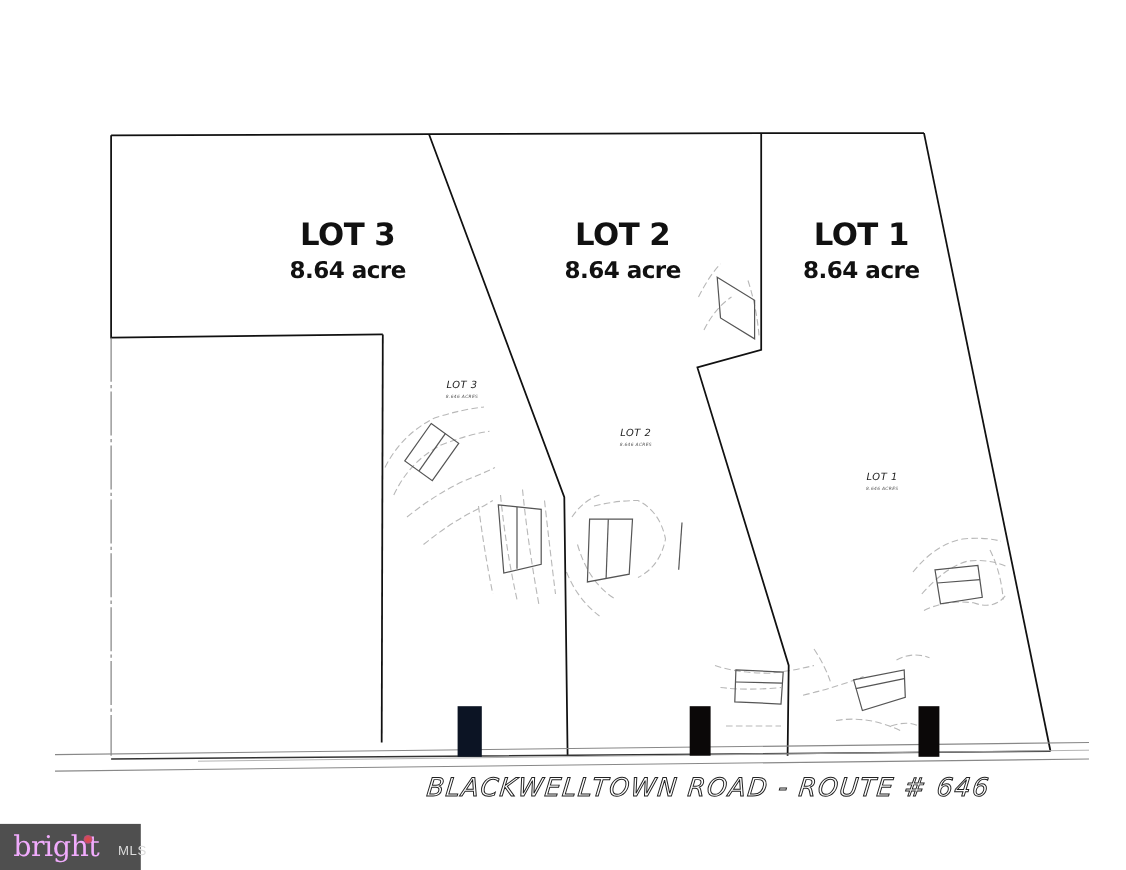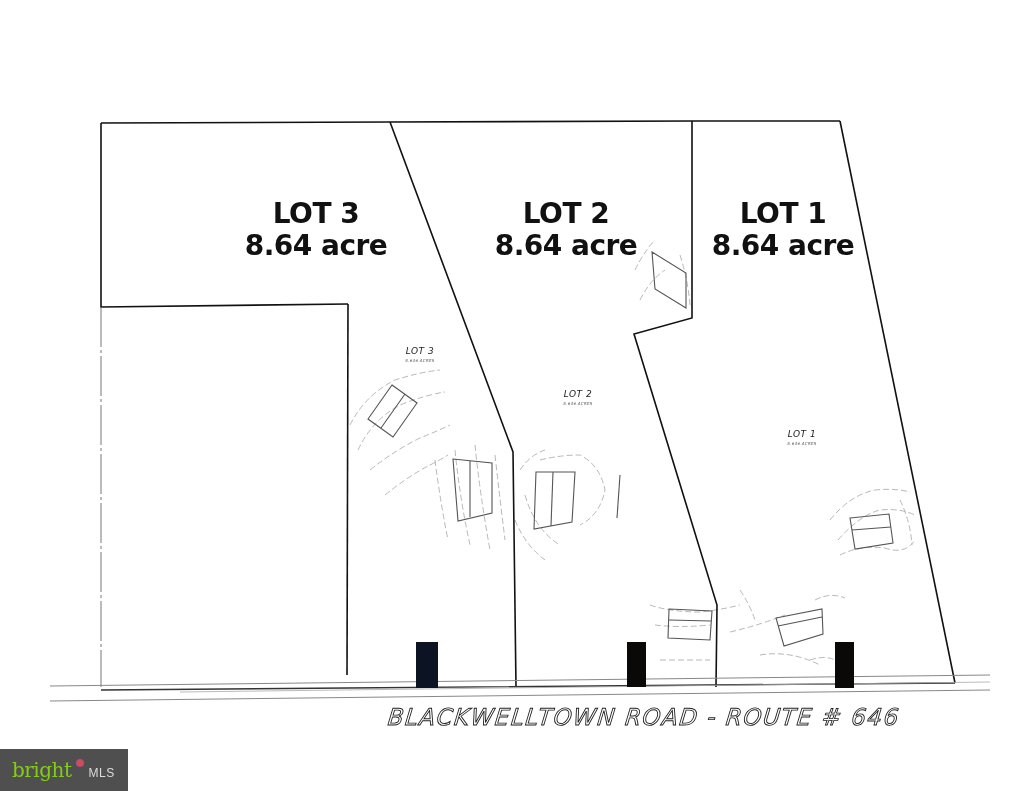--- a/index.html
+++ b/index.html
@@ -29,21 +29,21 @@
       color: #111111;
       line-height: 32px;
       letter-spacing: -0.5px;
     }
     .lot-title .name {
       display: block;
       font-size: 28px;
     }
     .lot-title .area {
       display: block;
-      font-size: 28px;
+      font-size: 21px;
     }
     .small-label {
       position: absolute;
       text-align: center;
       font-family: "DejaVu Sans", sans-serif;
       font-style: italic;
       color: #222222;
       line-height: 9px;
     }
     .small-label .name {
@@ -81,22 +81,22 @@
       width: 128px;
       height: 42px;
       background: #4f4f4f;
       display: flex;
       align-items: center;
       padding-left: 12px;
       box-sizing: border-box;
     }
     .watermark .brand {
       font-family: "DejaVu Serif", serif;
-      font-size: 20px;
-      color: #84cc16;
+      font-size: 26px;
+      color: #f0abfc;
       letter-spacing: -0.5px;
       line-height: 1;
     }
     .watermark .suffix {
       font-family: "Liberation Sans", sans-serif;
       font-size: 12px;
       color: #dcdcdc;
       margin-left: 17px;
       margin-top: 6px;
       letter-spacing: 0.5px;

